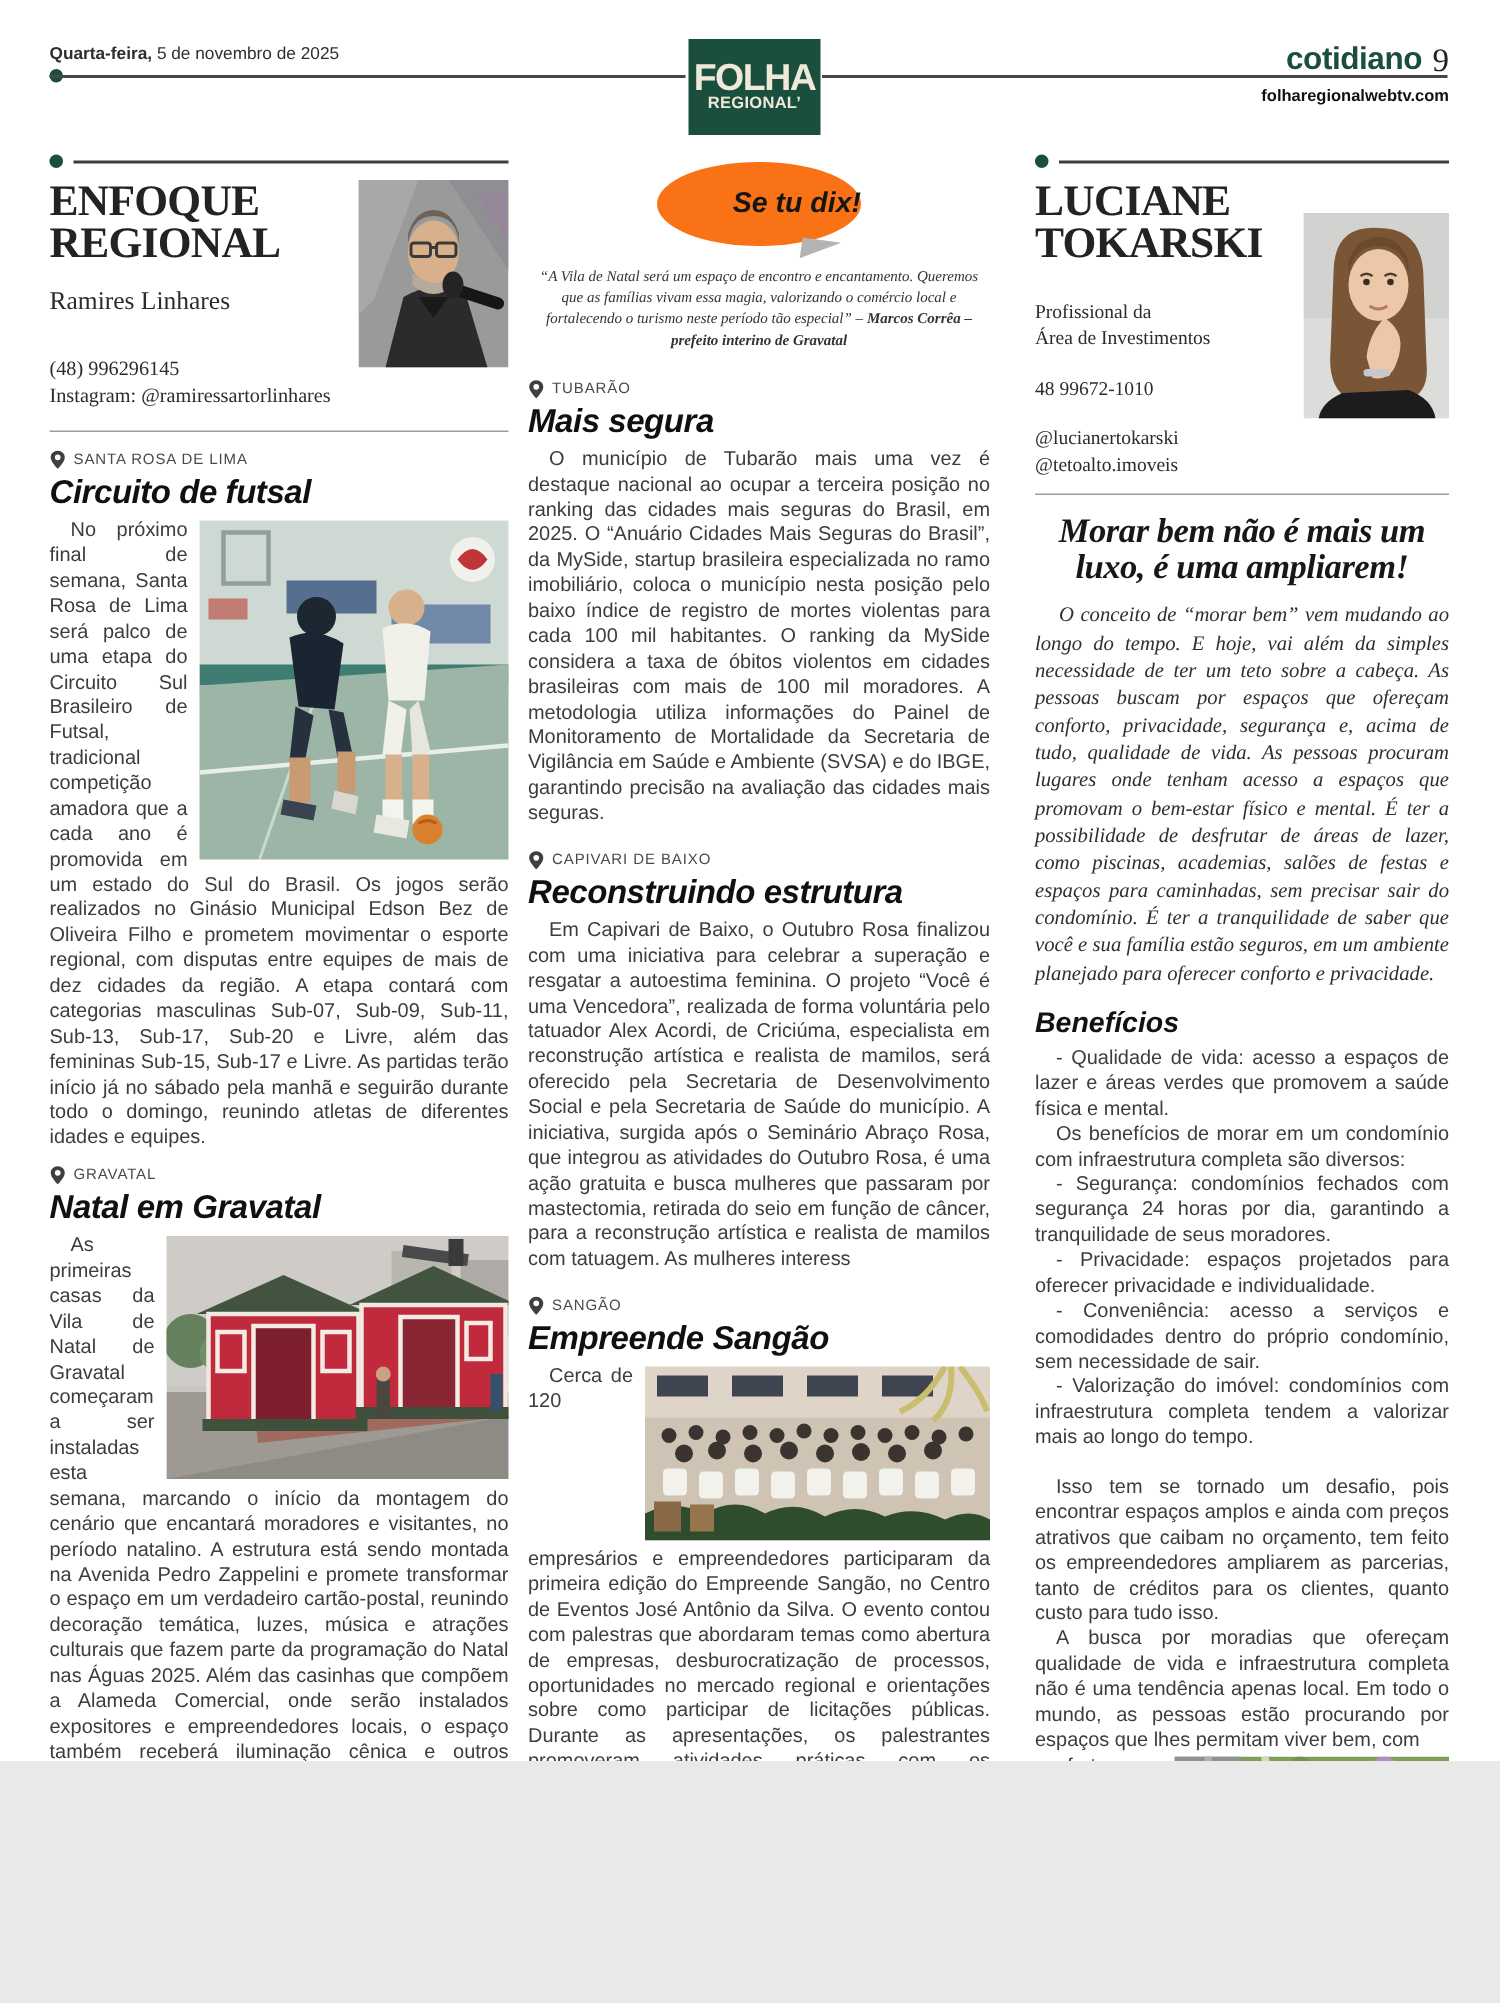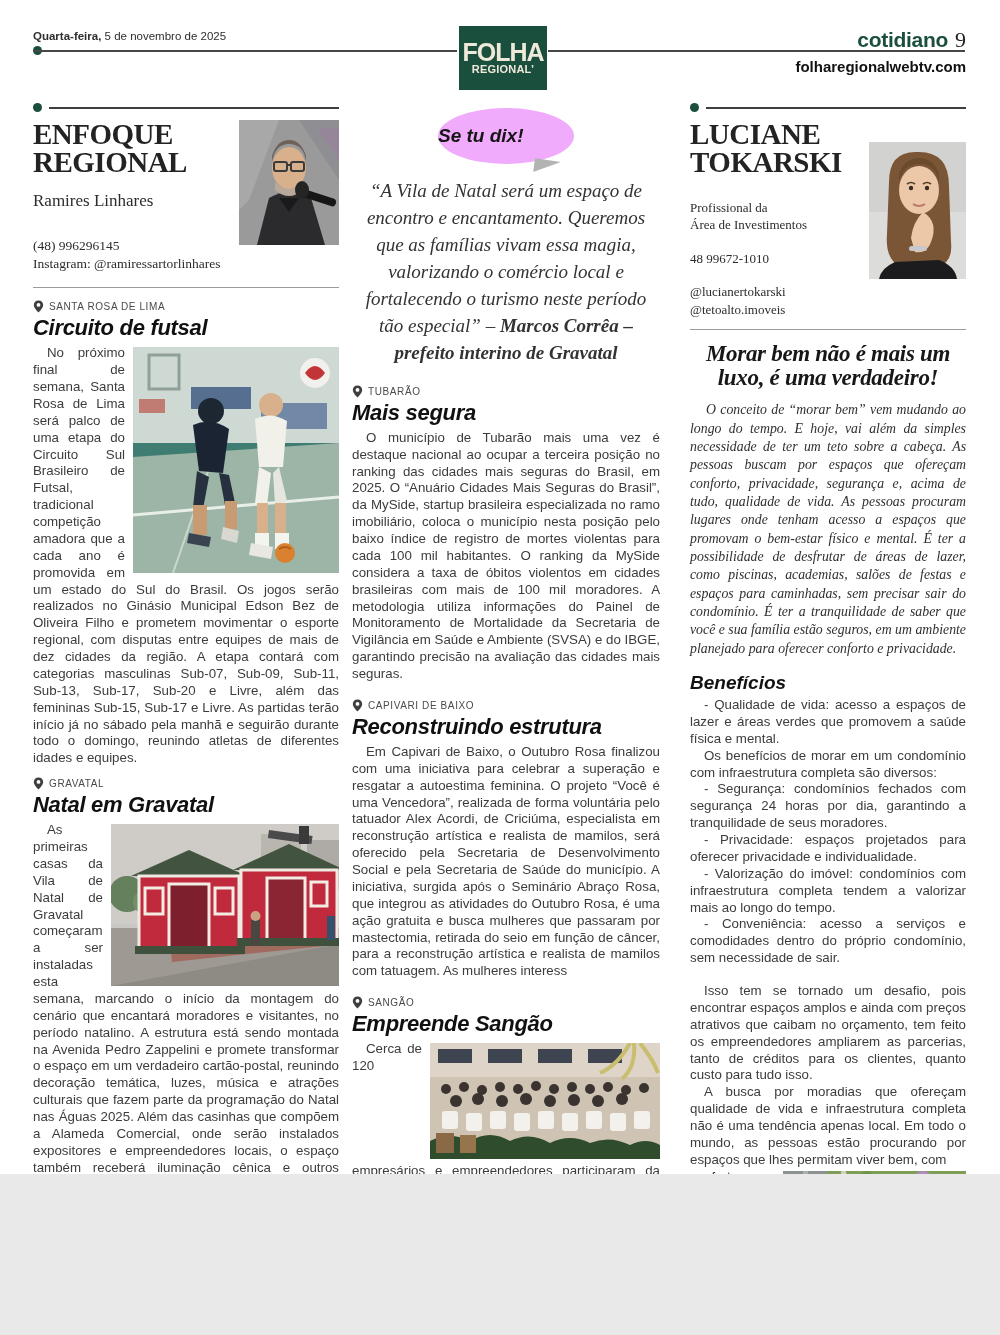--- a/index.html
+++ b/index.html
@@ -12,21 +12,21 @@
   .hdr-date b{font-weight:bold;}
   .hdr-rule-l{position:absolute;left:33px;top:50px;width:424px;height:2px;background:var(--rule);}
   .hdr-rule-r{position:absolute;left:548px;top:50px;width:417px;height:2px;background:var(--rule);}
   .hdr-dot{position:absolute;left:33px;top:46px;width:9px;height:9px;border-radius:50%;background:var(--green);}
   .logo-box{position:absolute;left:459px;top:26px;width:88px;height:64px;background:var(--green);color:#efe9da;
     display:flex;flex-direction:column;align-items:center;justify-content:center;line-height:0.9;}
   .logo-box .l1{font-weight:bold;font-size:25px;letter-spacing:-1px;}
   .logo-box .l2{font-weight:bold;font-size:11px;letter-spacing:0.2px;margin-top:2px;}
   .hdr-section{position:absolute;right:52px;top:28px;font-size:21px;font-weight:bold;color:var(--green);letter-spacing:-0.3px;}
   .hdr-pagenum{position:absolute;right:34px;top:27px;font-family:"Liberation Serif",serif;font-size:22px;color:#222;}
-  .hdr-site{position:absolute;right:34px;top:58px;font-size:15px;font-weight:bold;color:#111;}
+  .hdr-site{position:absolute;right:34px;top:58px;font-size:11px;font-weight:bold;color:#111;}
 
   
   .col{position:absolute;}
   .col-left{left:33px;top:103px;width:306px;}
   .col-mid{left:352px;top:108px;width:308px;}
   .col-right{left:690px;top:103px;width:276px;}
   .sec-rule{display:flex;align-items:center;margin-bottom:8px;}
   .sec-rule .dot{width:9px;height:9px;border-radius:50%;background:var(--green);margin-right:7px;flex:none;}
   .sec-rule .ln{flex:1;height:2px;background:#3d3d3d;}
   .thin-div{height:1px;background:#9b9b9b;margin:14px 0 12px;}
@@ -39,26 +39,26 @@
   
   .profile-title{font-size:29px;font-weight:800;color:#232323;line-height:0.98;letter-spacing:-0.5px;}
   .profile-flex{display:flex;gap:10px;}
   .profile-info{flex:1;font-family:"Liberation Serif",serif;color:#2c2c2c;}
   .profile-info .name{font-size:17px;margin-top:14px;}
   .profile-info .contact{font-size:13.5px;margin-top:26px;line-height:1.35;}
   .photo{flex:none;display:block;}
 
   
   .bubble-wrap{width:100%;display:flex;justify-content:center;margin-bottom:14px;}
-  .bubble{position:relative;background:#f0abfc;border-radius:50%;width:136px;height:56px;
-    display:flex;align-items:center;justify-content:flex-start;}
+  .bubble{position:relative;background:#f97316;border-radius:50%;width:136px;height:56px;
+    display:flex;align-items:center;justify-content:flex-end;}
   .bubble:after{content:"";position:absolute;right:14px;bottom:-10px;width:0;height:0;
     border-left:26px solid #b3b3b3;border-bottom:14px solid transparent;transform:rotate(8deg);}
   .bubble span{font-weight:bold;font-style:italic;font-size:19px;color:#151515;}
-  .quote{font-family:"Liberation Serif",serif;font-style:italic;font-size:19px;color:#333;
+  .quote{font-family:"Liberation Serif",serif;font-style:italic;font-size:10px;color:#333;
     text-align:center;line-height:1.42;padding:0 6px;}
   .quote b{font-weight:bold;}
 
   
   .r-headline{font-family:"Liberation Serif",serif;font-weight:bold;font-style:italic;font-size:23px;
     color:#171717;text-align:center;line-height:1.08;margin:12px 0 10px;letter-spacing:-0.3px;}
   .r-intro{font-family:"Liberation Serif",serif;font-style:italic;font-size:13.8px;line-height:1.33;color:#2f2f2f;text-align:justify;}
   .r-intro p{text-indent:16px;}
   .r-sub{font-size:19px;font-weight:bold;font-style:italic;color:#121212;margin:14px 0 3px;}
   .r-body{font-size:13.3px;line-height:1.27;color:var(--body);text-align:justify;}
@@ -364,34 +364,34 @@
         <path d="M38 42 Q42 39 46 42 M54 42 Q58 39 62 42" stroke="#503c28" stroke-width="1.6" fill="none"></path>
         <path d="M44 62 Q50 66 56 62" stroke="#b87a6a" stroke-width="2" fill="none"></path>
         <path d="M54 70 Q70 80 62 100 Q58 112 46 110 L42 96 Q44 80 54 70 Z" fill="#ecc8a8"></path>
         <rect x="40" y="104" width="18" height="5" rx="2.5" fill="#c8c8cc"></rect>
       </svg>
     </div>
     <div class="thin-div" style="margin-top:10px;"></div>
 
     <div class="r-headline">
       <div>Morar bem não é mais um</div>
-      <div>luxo, é uma verdadeiro!</div>
+      <div>luxo, é uma ampliarem!</div>
     </div>
     <div class="r-intro">
       <p>O conceito de “morar bem” vem mudando ao longo do tempo. E hoje, vai além da simples necessidade de ter um teto sobre a cabeça. As pessoas buscam por espaços que ofereçam conforto, privacidade, segurança e, acima de tudo, qualidade de vida. As pessoas procuram lugares onde tenham acesso a espaços que promovam o bem-estar físico e mental. É ter a possibilidade de desfrutar de áreas de lazer, como piscinas, academias, salões de festas e espaços para caminhadas, sem precisar sair do condomínio. É ter a tranquilidade de saber que você e sua família estão seguros, em um ambiente planejado para oferecer conforto e privacidade.</p>
     </div>
 
     <div class="r-sub">Benefícios</div>
     <div class="r-body">
       <p>- Qualidade de vida: acesso a espaços de lazer e áreas verdes que promovem a saúde física e mental.</p>
       <p>Os benefícios de morar em um condomínio com infraestrutura completa são diversos:</p>
       <p>- Segurança: condomínios fechados com segurança 24 horas por dia, garantindo a tranquilidade de seus moradores.</p>
       <p>- Privacidade: espaços projetados para oferecer privacidade e individualidade.</p>
+      <p>- Conveniência: acesso a serviços e comodidades dentro do próprio condomínio, sem necessidade de sair.</p>
       <p>- Valorização do imóvel: condomínios com infraestrutura completa tendem a valorizar mais ao longo do tempo.</p>
-      <p>- Conveniência: acesso a serviços e comodidades dentro do próprio condomínio, sem necessidade de sair.</p>
       <p class="gap">Isso tem se tornado um desafio, pois encontrar espaços amplos e ainda com preços atrativos que caibam no orçamento, tem feito os empreendedores ampliarem as parcerias, tanto de créditos para os clientes, quanto custo para tudo isso.</p>
       <p>A busca por moradias que ofereçam qualidade de vida e infraestrutura completa não é uma tendência apenas local. Em todo o mundo, as pessoas estão procurando por espaços que lhes permitam viver bem, com</p>
       <div class="clearfix">
         <svg class="float-r" width="183" height="126" viewBox="0 0 183 126">
           <rect width="183" height="126" fill="#7f9f58"></rect>
           <rect x="0" y="0" width="44" height="126" fill="#8d9190"></rect>
           <rect x="20" y="0" width="5" height="126" fill="#aab0ae"></rect>
           <rect x="0" y="74" width="70" height="12" fill="#8d9190"></rect>
           <g fill="#5e636b">
               <rect x="4" y="18" width="14" height="8" rx="2"></rect>

